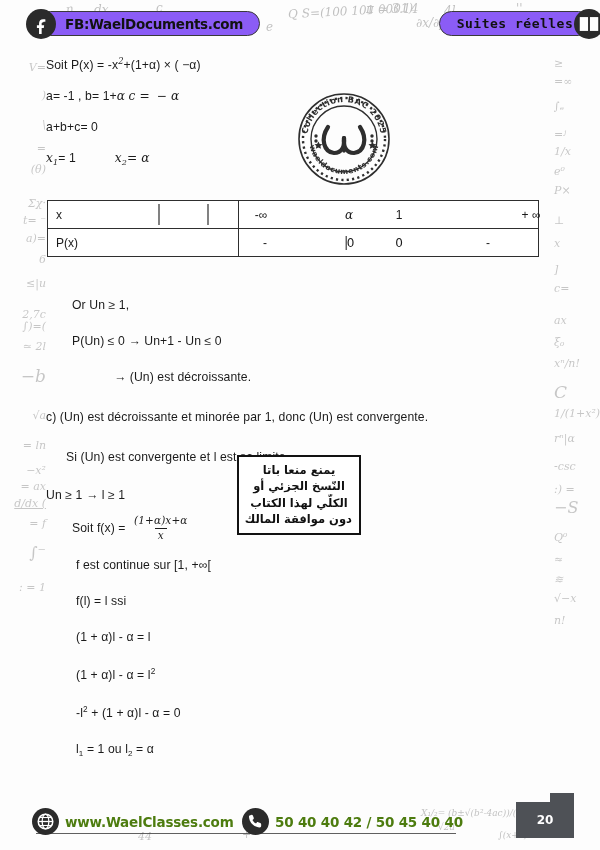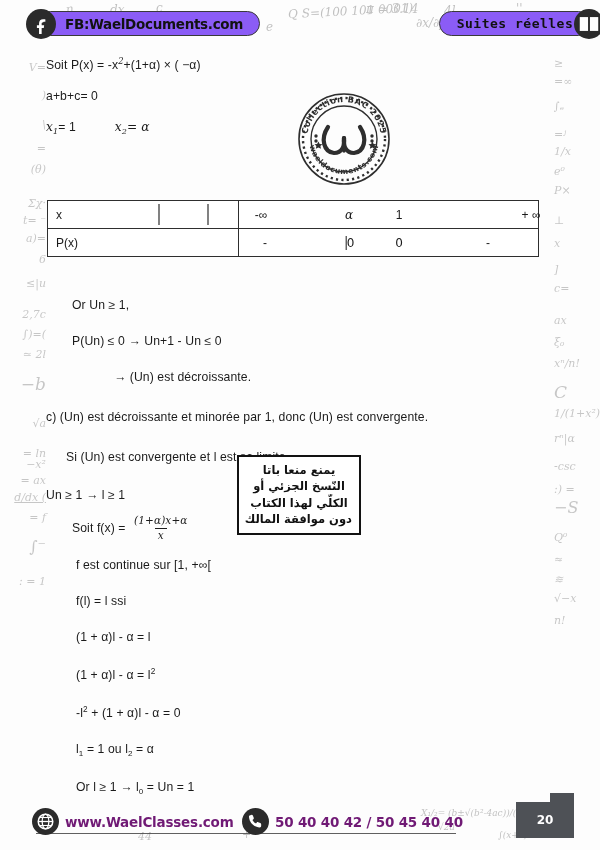--- a/index.html
+++ b/index.html
@@ -267,21 +267,21 @@
     gap: 6px;
     top: 4px;
   }
   .footer-item.web { left: 8px; }
   .footer-item.tel { left: 218px; }
   .footer-text {
     font-family: "DejaVu Sans", sans-serif;
     font-weight: bold;
     font-size: 13.5px;
     letter-spacing: -0.2px;
-    color: #701a75;
+    color: #4d7c0f;
     white-space: nowrap;
   }
   .fcircle {
     width: 27px;
     height: 27px;
     border-radius: 50%;
     background: #2b2b2b;
     display: flex;
     align-items: center;
     justify-content: center;
@@ -320,41 +320,41 @@
 <div id="page">
 
   <div class="scribble-top">
     <span class="s" style="left:242px;top:4px;transform:rotate(-3deg);">Q S=(100 101 0001)</span>
     <span class="s" style="left:320px;top:2px;">π ≃ 3.14</span>
     <span class="s" style="left:220px;top:20px;">e</span>
     <span class="s" style="left:370px;top:16px;">∂x/∂y</span>
     <span class="s" style="left:20px;top:2px;transform:rotate(-8deg);">n</span>
     <span class="s" style="left:110px;top:1px;">c</span>
     <span class="s" style="left:398px;top:4px;">4l</span>
-    <span class="s" style="left:64px;top:3px;">dx</span>
+    <span class="s" style="left:48px;top:3px;">dx</span>
     <span class="s" style="left:470px;top:2px;">''</span>
   </div>
 
   <div class="scribble-layer left" style="padding-top:62px;">
     <span class="s" style="margin-bottom:16px;">V=</span>
     <span class="s" style="margin-bottom:18px;">)</span>
     <span class="s" style="margin-bottom:12px;">\</span>
     <span class="s" style="margin-bottom:10px;">=</span>
     <span class="s" style="margin-bottom:22px;">(θ)</span>
     <span class="s" style="margin-bottom:6px;">Σχ·</span>
     <span class="s" style="margin-bottom:6px;">t= ⁻</span>
     <span class="s" style="margin-bottom:10px;">a)=</span>
     <span class="s" style="margin-bottom:12px;">6</span>
     <span class="s" style="margin-bottom:20px;">≤|u</span>
-    <span class="s" style="margin-bottom:8px;">2,7c</span>
+    <span class="s" style="">2,7c</span>
     <span class="s" style="margin-bottom:8px;">∫)=(</span>
     <span class="s" style="margin-bottom:16px;">≃ 2l</span>
     <span class="s" style="font-size:17px;margin-bottom:24px;">−b</span>
     <span class="s" style="margin-bottom:18px;">√a</span>
-    <span class="s" style="">= ln</span>
+    <span class="s" style="margin-bottom:14px;">= ln</span>
     <span class="s" style="margin-bottom:4px;">−x²</span>
     <span class="s" style="margin-bottom:6px;">= ax</span>
     <span class="s" style="margin-bottom:8px;text-decoration:underline;">d/dx (</span>
     <span class="s" style="margin-bottom:16px;">= f</span>
     <span class="s" style="font-size:16px;margin-bottom:20px;">∫⁻</span>
     <span class="s">: = 1</span>
   </div>
 
   <div class="scribble-layer right" style="padding-top:58px;">
     <span class="s" style="margin-bottom:6px;">≥</span>
@@ -443,20 +443,23 @@
       <path d="M24 58 l1.6 3.2 3.4.4-2.5 2.3.7 3.4-3.2-1.7-3.2 1.7.7-3.4-2.5-2.3 3.4-.4z" fill="#1d1d1d" transform="translate(2,-2) scale(0.8) translate(4,10)"></path>
       <path d="M74 58 l1.6 3.2 3.4.4-2.5 2.3.7 3.4-3.2-1.7-3.2 1.7.7-3.4-2.5-2.3 3.4-.4z" fill="#1d1d1d" transform="translate(16,-2) scale(0.8) translate(4,10)"></path>
     </svg>
   </div>
 
   <div class="content">
     <div class="line" style="margin-bottom:17px;">
       <span>Soit P(x) = -x</span><sup class="it">2</sup><span>+(1+α) × ( −α)</span>
     </div>
 
+    <div class="line" style="margin-bottom:17px;">
+      <span>a= -1 , b= 1+</span><span class="gk">α</span>&nbsp;<span class="it">c =</span>&nbsp;&nbsp;<span class="gk">− α</span>
+    </div>
 
     <div class="line" style="margin-bottom:17px;">a+b+c= 0</div>
 
     <div class="line">
       <span class="it">x</span><sub class="it">1</sub><span>= 1</span>
       <span style="display:inline-block;width:32px;"></span>
       <span class="it">x</span><sub class="it">2</sub><span class="gk">= α</span>
     </div>
   </div>
 
@@ -516,23 +519,20 @@
     </div>
 
     <div class="line" style="margin-left:30px;margin-bottom:22px;">
       <span>-l</span><sup>2</sup><span> + (1 + α)l - α = 0</span>
     </div>
 
     <div class="line" style="margin-left:30px;margin-bottom:22px;">
       <span>l</span><sub>1</sub><span> = 1  ou  l</span><sub>2</sub><span> = α</span>
     </div>
 
-    <div class="line" style="margin-left:30px;margin-bottom:18px;">
-      <span>Or l ≥ 1  →  l</span><sub>0</sub><span> = Un = 1</span>
-    </div>
 
   </div>
 
   <div class="warn-box">
     <div class="wl">يمنع منعا باتا</div>
     <div class="wl">النّسخ الجزئي أو</div>
     <div class="wl">الكلّي لهذا الكتاب</div>
     <div class="wl">دون موافقة المالك</div>
   </div>
 

